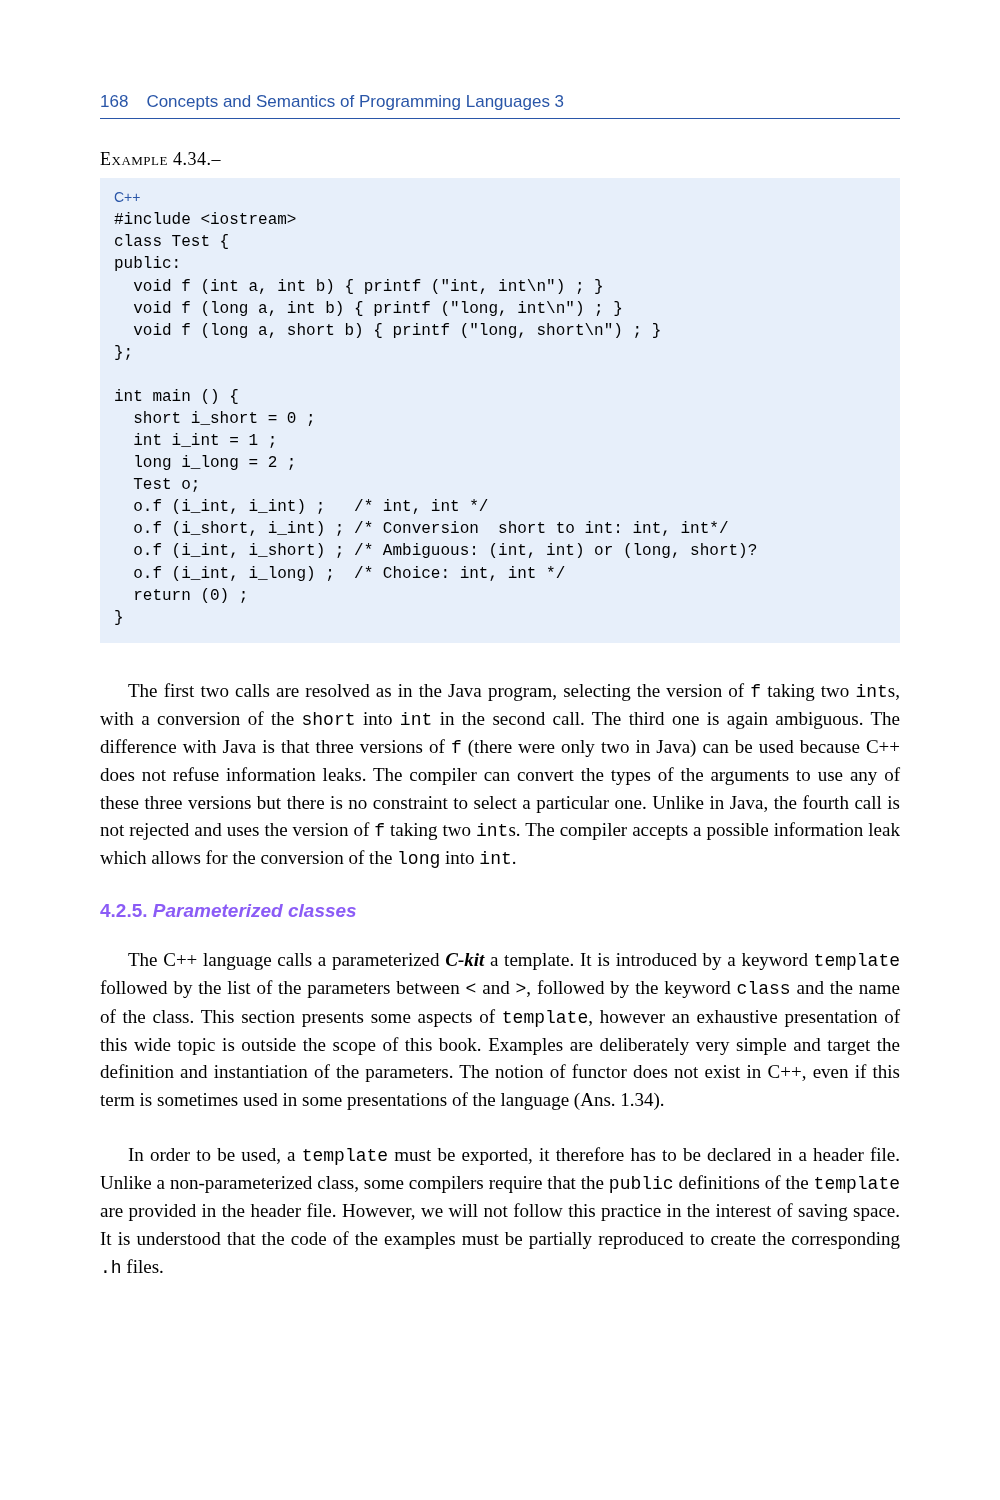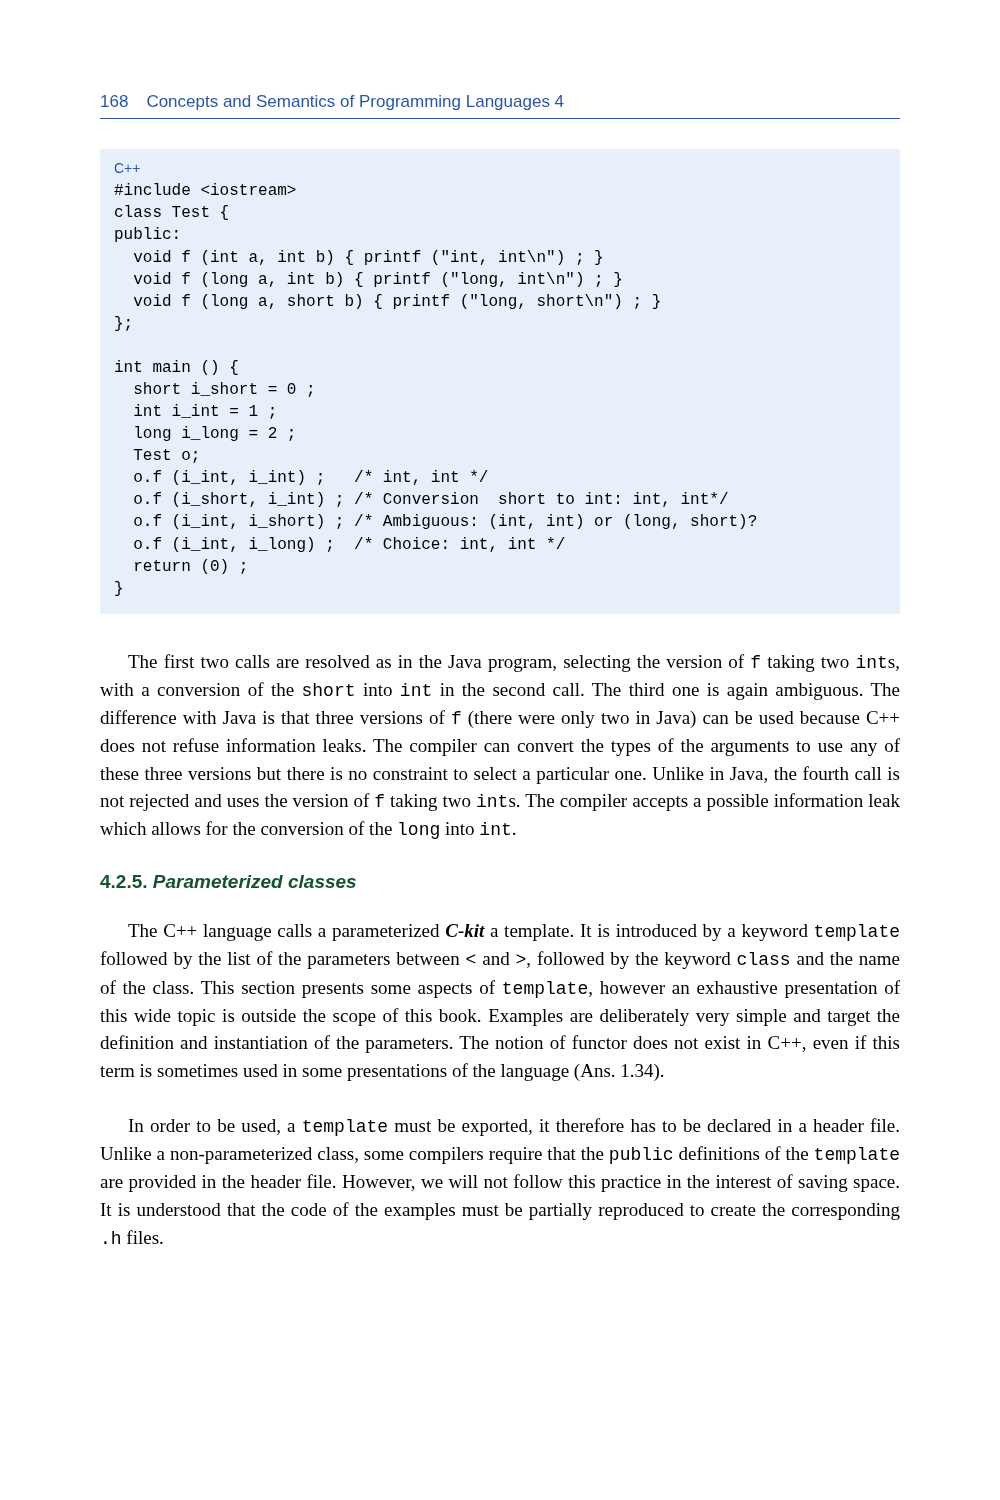--- a/index.html
+++ b/index.html
@@ -68,44 +68,47 @@
   .body-text .indent {
     display: inline-block;
     width: 28px;
   }
   .mono {
     font-family: 'Courier New', Courier, monospace;
     font-size: 18px;
   }
   .section-heading {
     font-family: Arial, Helvetica, sans-serif;
-    color: #14532d;
+    color: #8b5cf6;
     font-weight: bold;
     font-size: 19px;
     margin: 10px 0 24px 0;
   }
   .section-heading .ital {
     font-style: italic;
   }
   .ital-serif {
     font-style: italic;
     font-weight: bold;
   }
 </style>
 </head>
 <body>
 
 <div class="page">
 
   <div class="header-line">
     <span class="page-num">168</span>
-    <span>Concepts and Semantics of Programming Languages 4</span>
+    <span>Concepts and Semantics of Programming Languages 3</span>
   </div>
   <hr class="hr">
 
+  <div class="example-label">
+    <span class="sc">Example</span><span> 4.34.–</span>
+  </div>
 
   <div class="code-block"><span class="lang">C++</span><span>#include &lt;iostream&gt;
 class Test {
 public:
   void f (int a, int b) { printf ("int, int\n") ; }
   void f (long a, int b) { printf ("long, int\n") ; }
   void f (long a, short b) { printf ("long, short\n") ; }
 };
 
 int main () {

